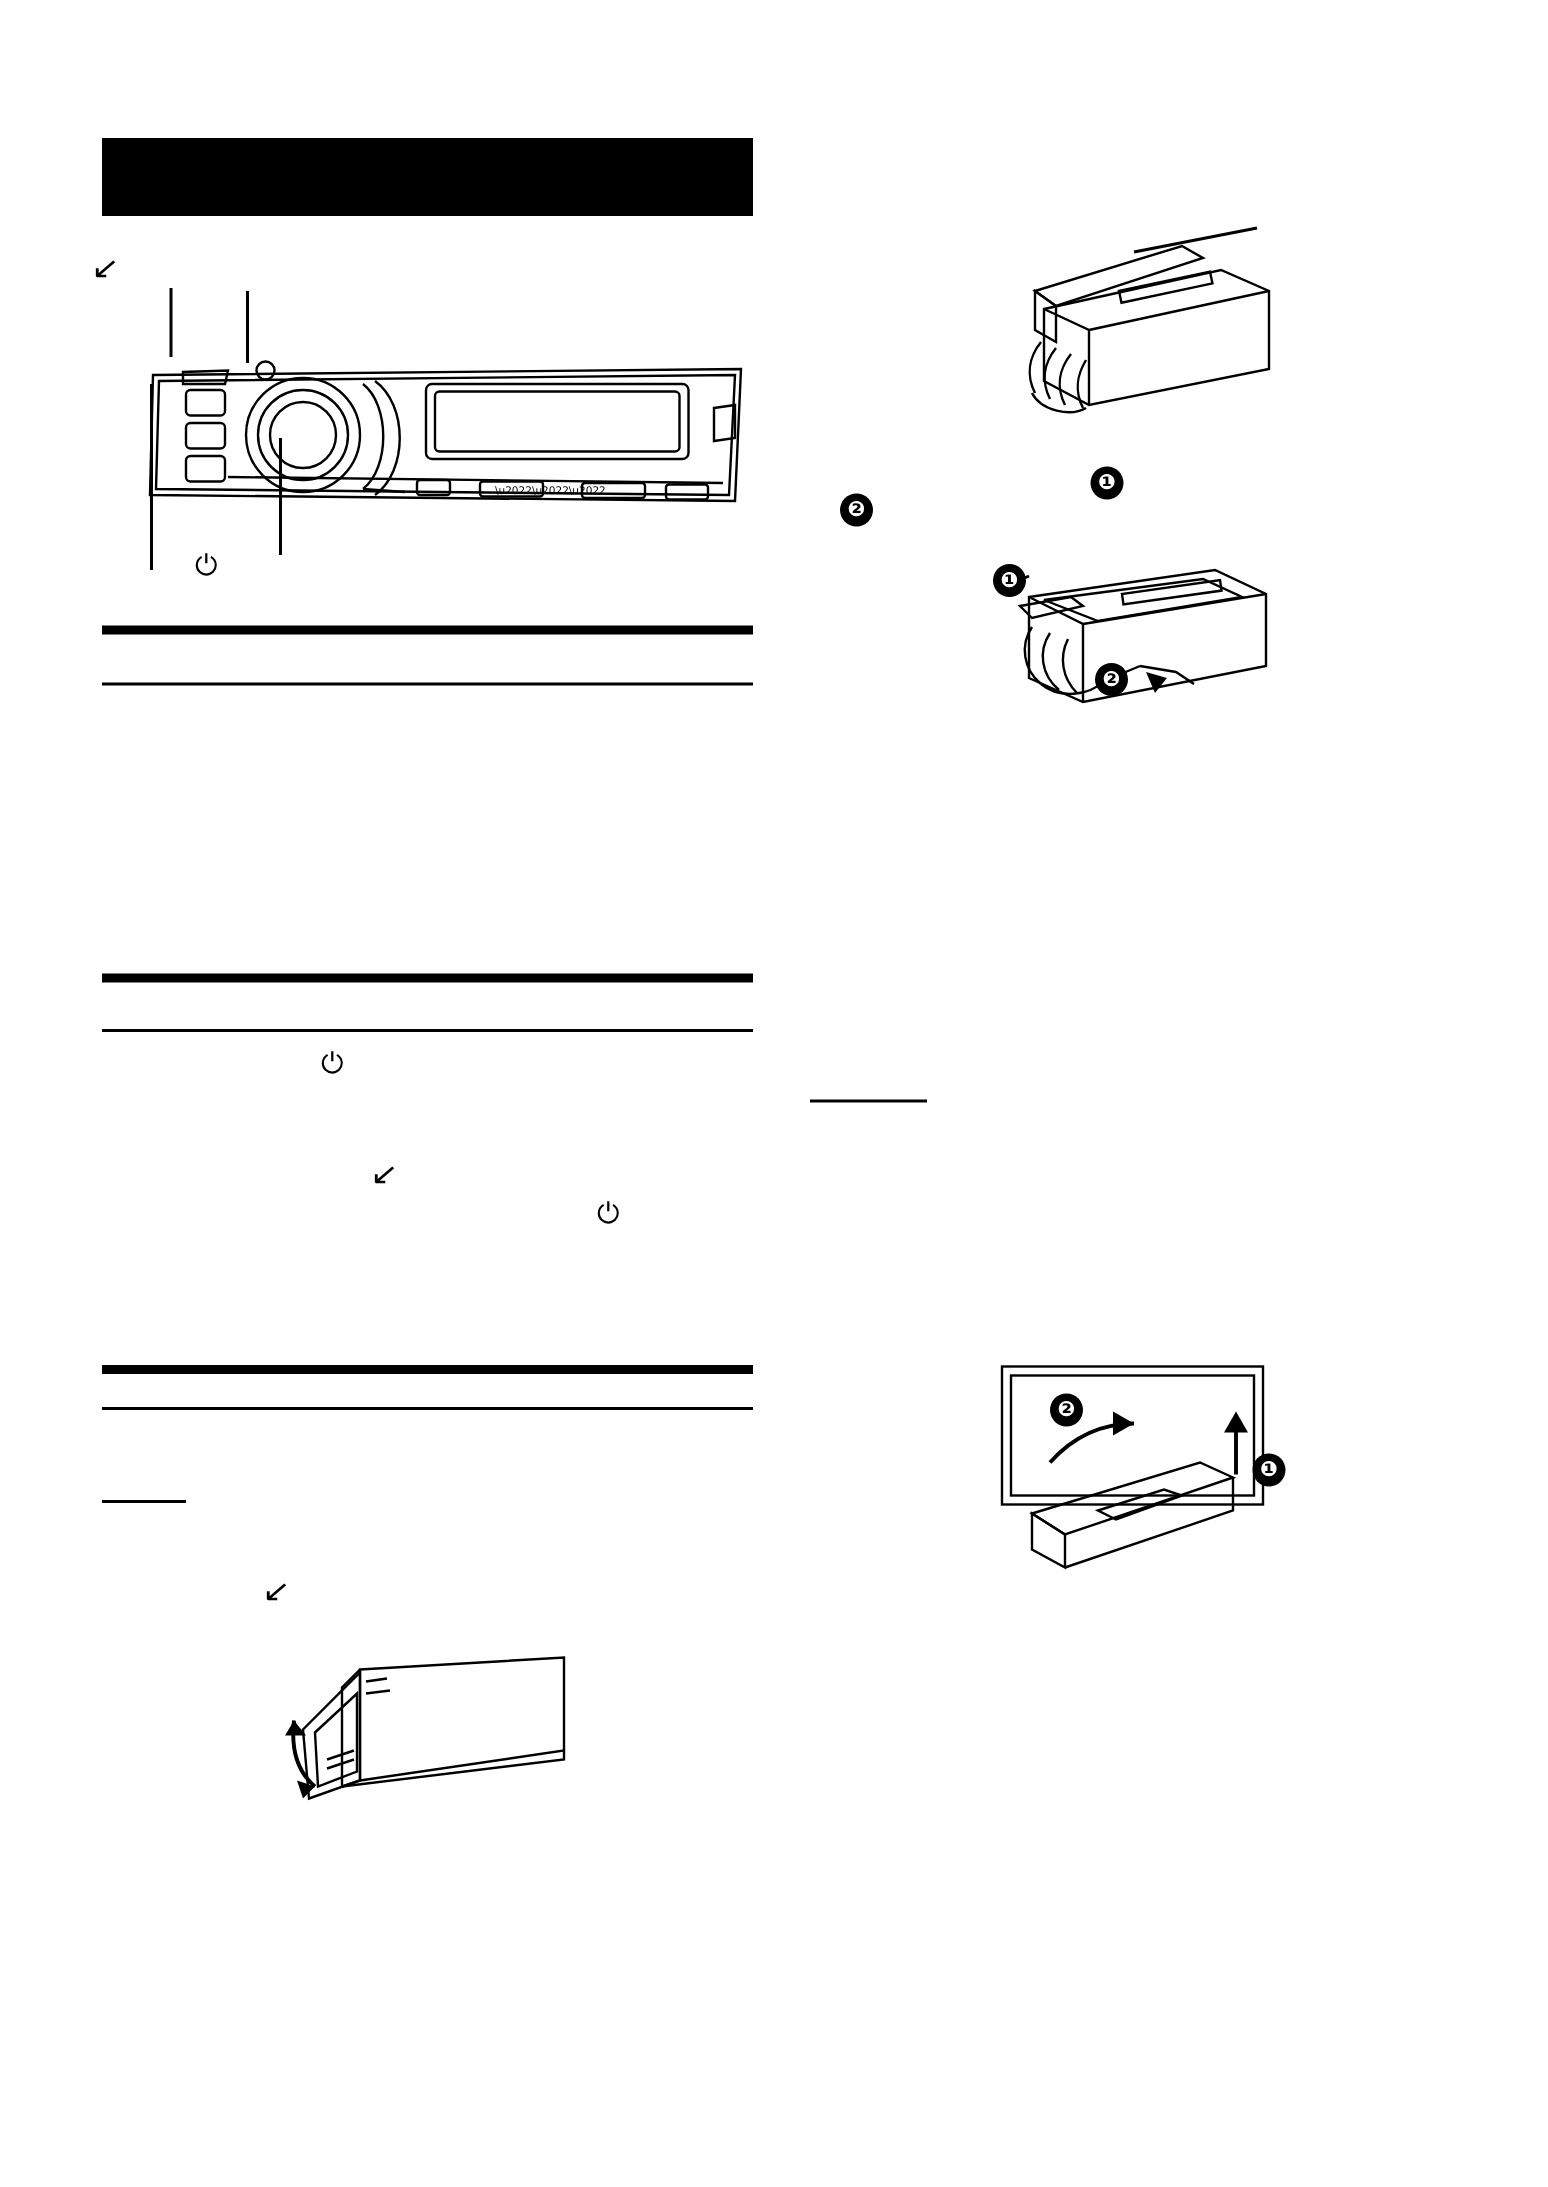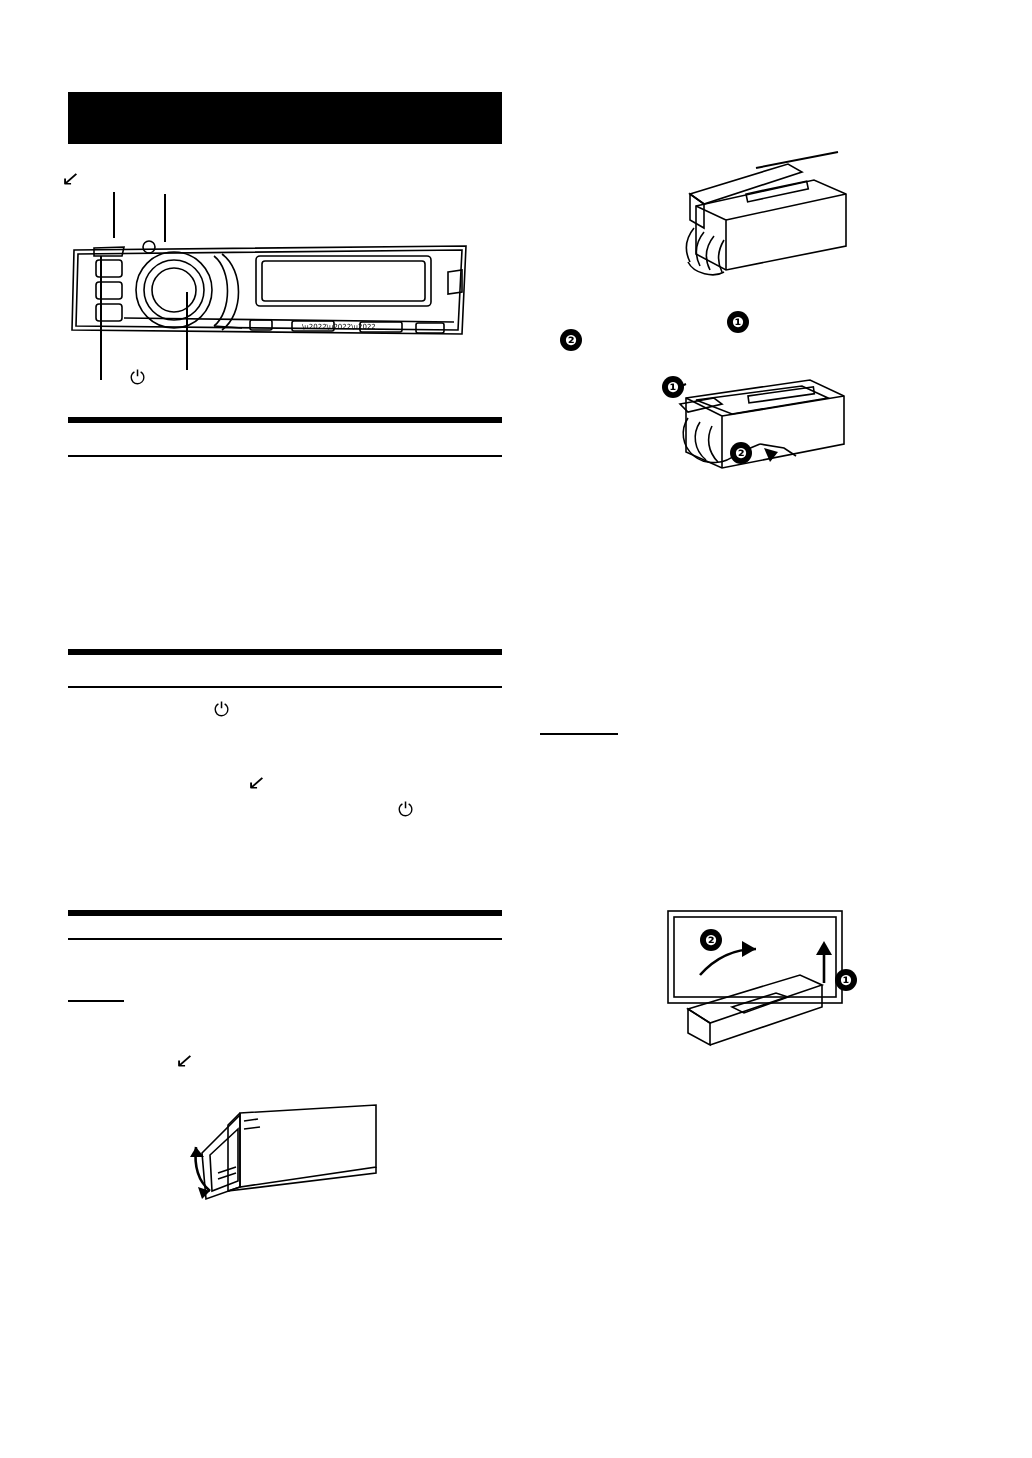--- a/index.html
+++ b/index.html
@@ -98,21 +98,21 @@
 
   <div class="glyph glyph-open" style="left:62px; top:168px;">↙</div>
 
   <div class="leader vline" style="left:113px; top:192px; height:46px;"></div>
   <div class="leader vline" style="left:164px; top:194px; height:48px;"></div>
   <div class="leader vline" style="left:100px; top:256px; height:124px;"></div>
   <div class="leader vline" style="left:186px; top:292px; height:78px;"></div>
 
   <div class="glyph glyph-power" style="left:130px; top:368px;">⏻</div>
 
-  <div class="fig" style="left:64px; top:230px;">
+  <div class="fig" style="left:92px; top:230px;">
     <svg width="410" height="120" viewBox="0 0 410 120">
       <g fill="none" stroke="#000" stroke-width="1.6">
 
         <path d="M10,20 L8,100 L398,104 L402,16 Z"></path>
         <path d="M14,24 L12,96 L394,100 L398,20 Z"></path>
 
         <rect x="32" y="30" width="26" height="17" rx="3"></rect>
         <rect x="32" y="52" width="26" height="17" rx="3"></rect>
         <rect x="32" y="74" width="26" height="17" rx="3"></rect>
 

